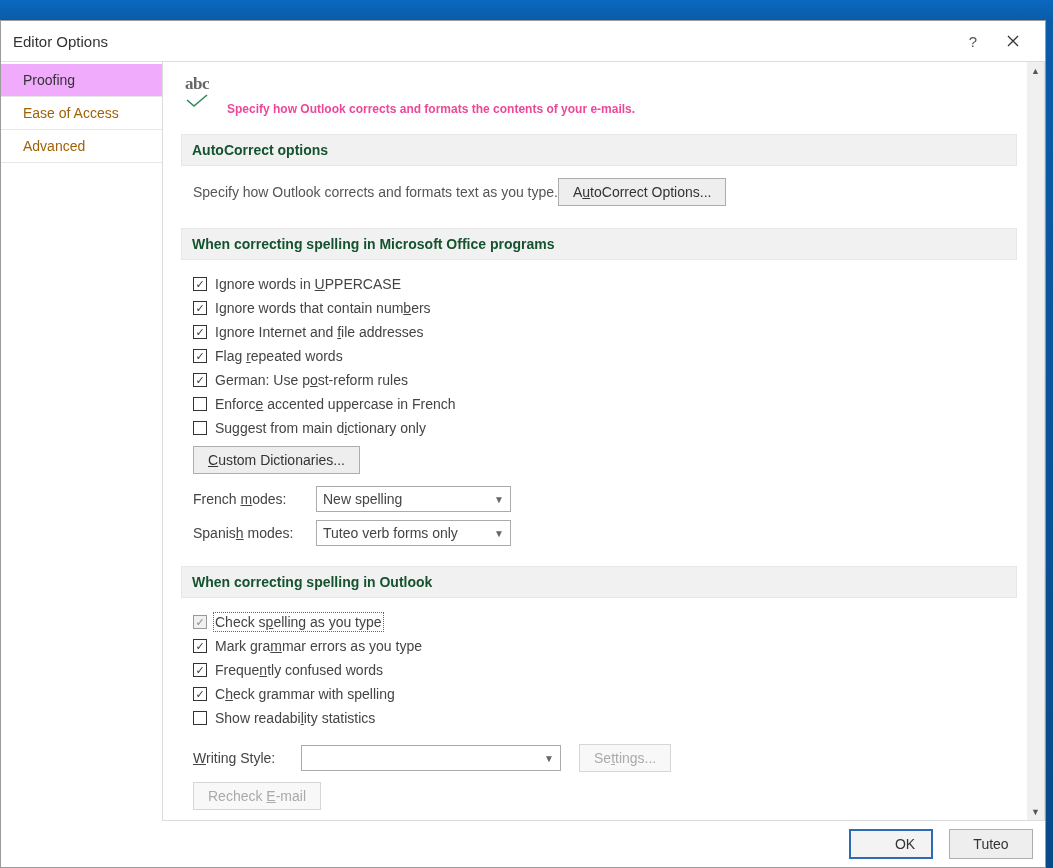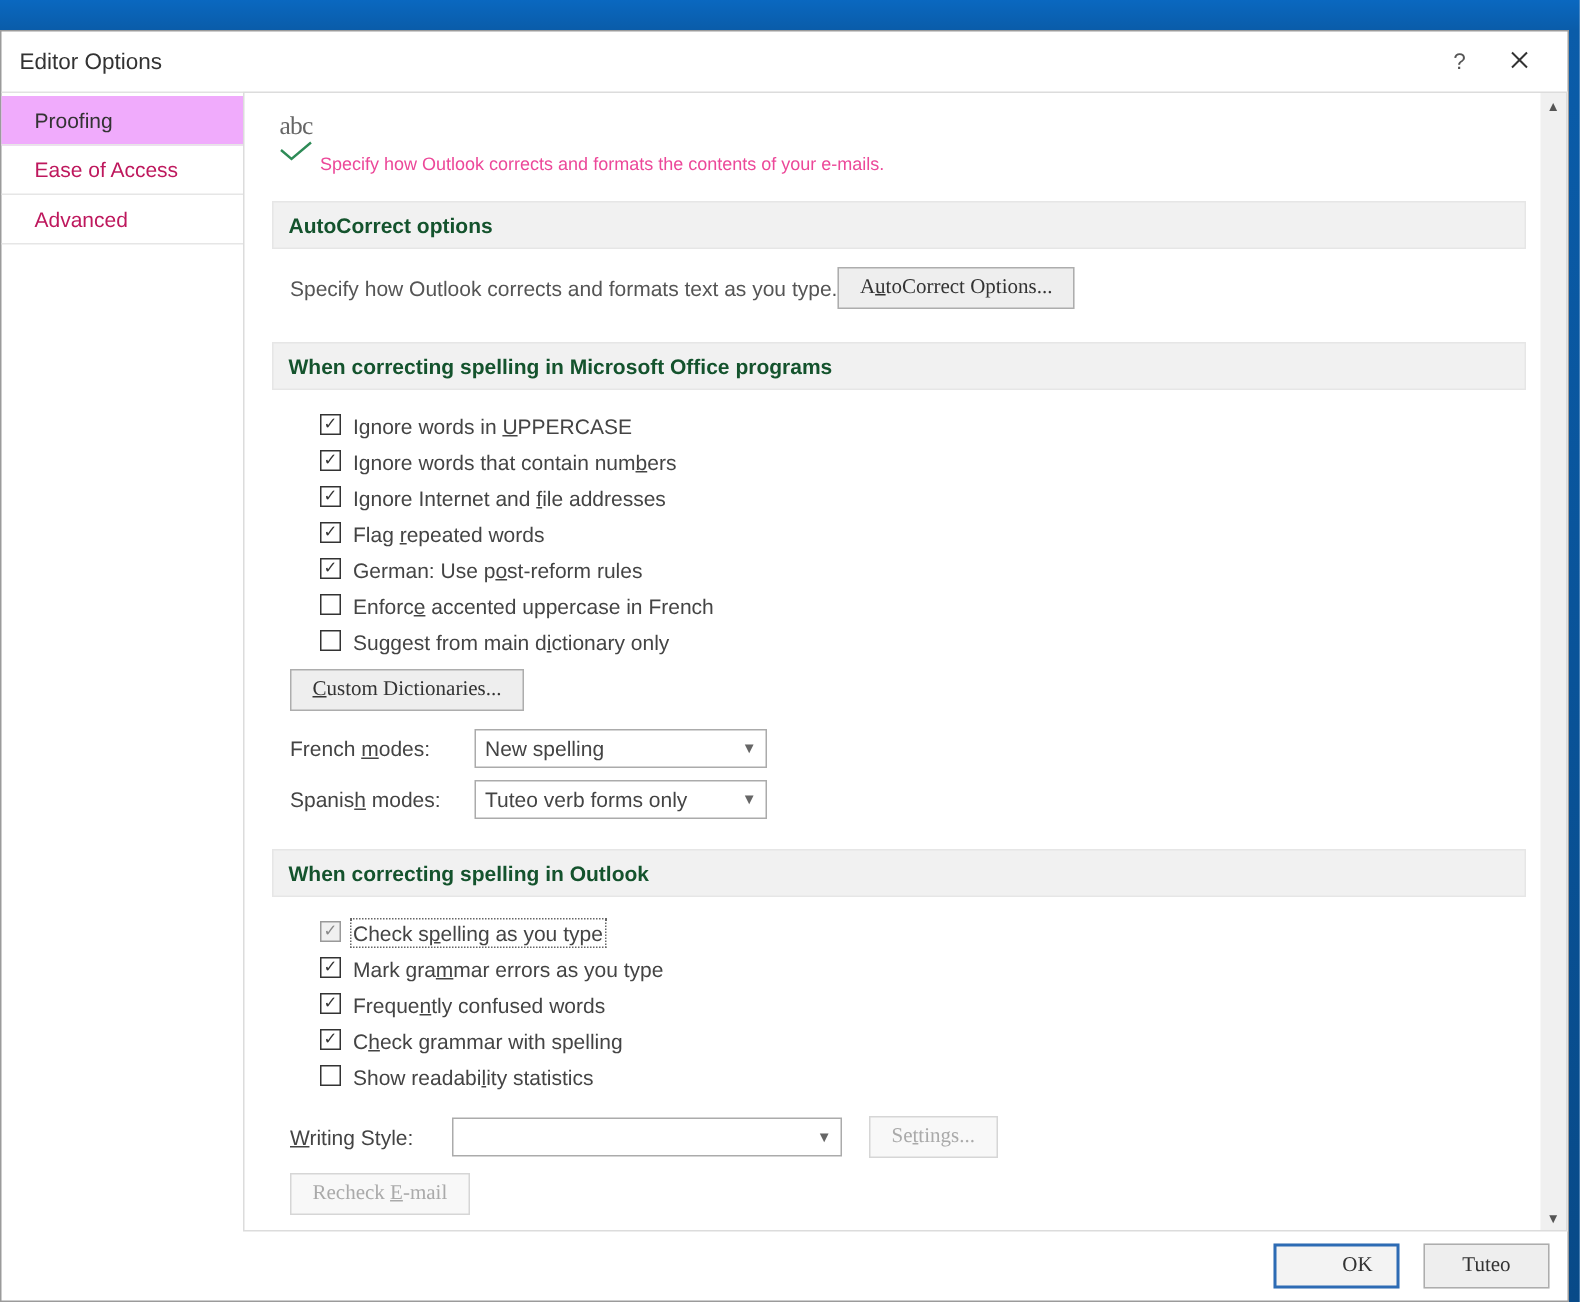--- a/index.html
+++ b/index.html
@@ -40,21 +40,21 @@
     display: flex;
     min-height: 0;
   }
   .sidebar {
     width: 161px;
     padding-top: 2px;
     border-top: 1px solid #e1e1e1;
   }
   .sidebar .item {
     padding: 8px 12px 8px 22px;
-    color: #be185d;
+    color: #a16207;
     cursor: pointer;
     border-bottom: 1px solid #e6e6e6;
     font-size: 14px;
   }
   .sidebar .item.selected {
     background: #f0abfc;
     color: #333;
   }
   .main-wrap {
     flex: 1;
@@ -78,21 +78,23 @@
   .scroll .arrow {
     width: 17px; height: 17px;
     display:flex; align-items:center; justify-content:center;
     font-size: 9px; color:#555;
     user-select:none;
   }
   .scroll .track { flex:1; }
   .intro {
     display: flex;
     align-items: flex-start;
+    gap: 14px;
     padding: 10px 0 18px 0;
+    font-weight: bold;
   }
   .abc-icon { width: 32px; text-align:center; }
   .abc-icon .abc { font-family: Georgia, serif; font-size: 17px; color:#666; letter-spacing: -0.5px;}
   .abc-icon svg { display:block; margin:auto; }
   .intro-text { color:#ec4899; font-size: 12px; padding-top: 4px; margin-top: 24px; }
   .section-head {
     background: #f1f1f1;
     border: 1px solid #e6e6e6;
     padding: 7px 10px;
     color: #14532d;
@@ -102,35 +104,34 @@
   }
   .section-body { padding: 0 0 16px 12px; }
   .row { display:flex; align-items:center; margin-bottom: 6px; flex-wrap: wrap;}
   .helptext { color:#555; }
   .btn {
     background: #eeeeee;
     border: 1px solid #adadad;
     padding: 5px 14px;
     color: #333;
     cursor: pointer;
-    font-family: Liberation Serif, serif;
+    font-family: Liberation Sans, sans-serif;
     font-size: 14px;
   }
   .btn:disabled {
     color: #aaa;
     border-color: #d6d6d6;
     cursor: default;
     background: #f8f8f8;
   }
   .checkline {
     display: flex;
-    align-items: flex-start;
+    align-items: center;
     gap: 8px;
     padding: 4px 0;
-    margin-left: 20px;
   }
   .cb {
     width: 14px; height: 14px;
     border: 1px solid #333;
     display:inline-flex; align-items:center; justify-content:center;
     font-size: 11px; line-height:1; color:#333;
     background: #fff;
     cursor: pointer;
   }
   .cb.checked::after { content:"✓"; }

